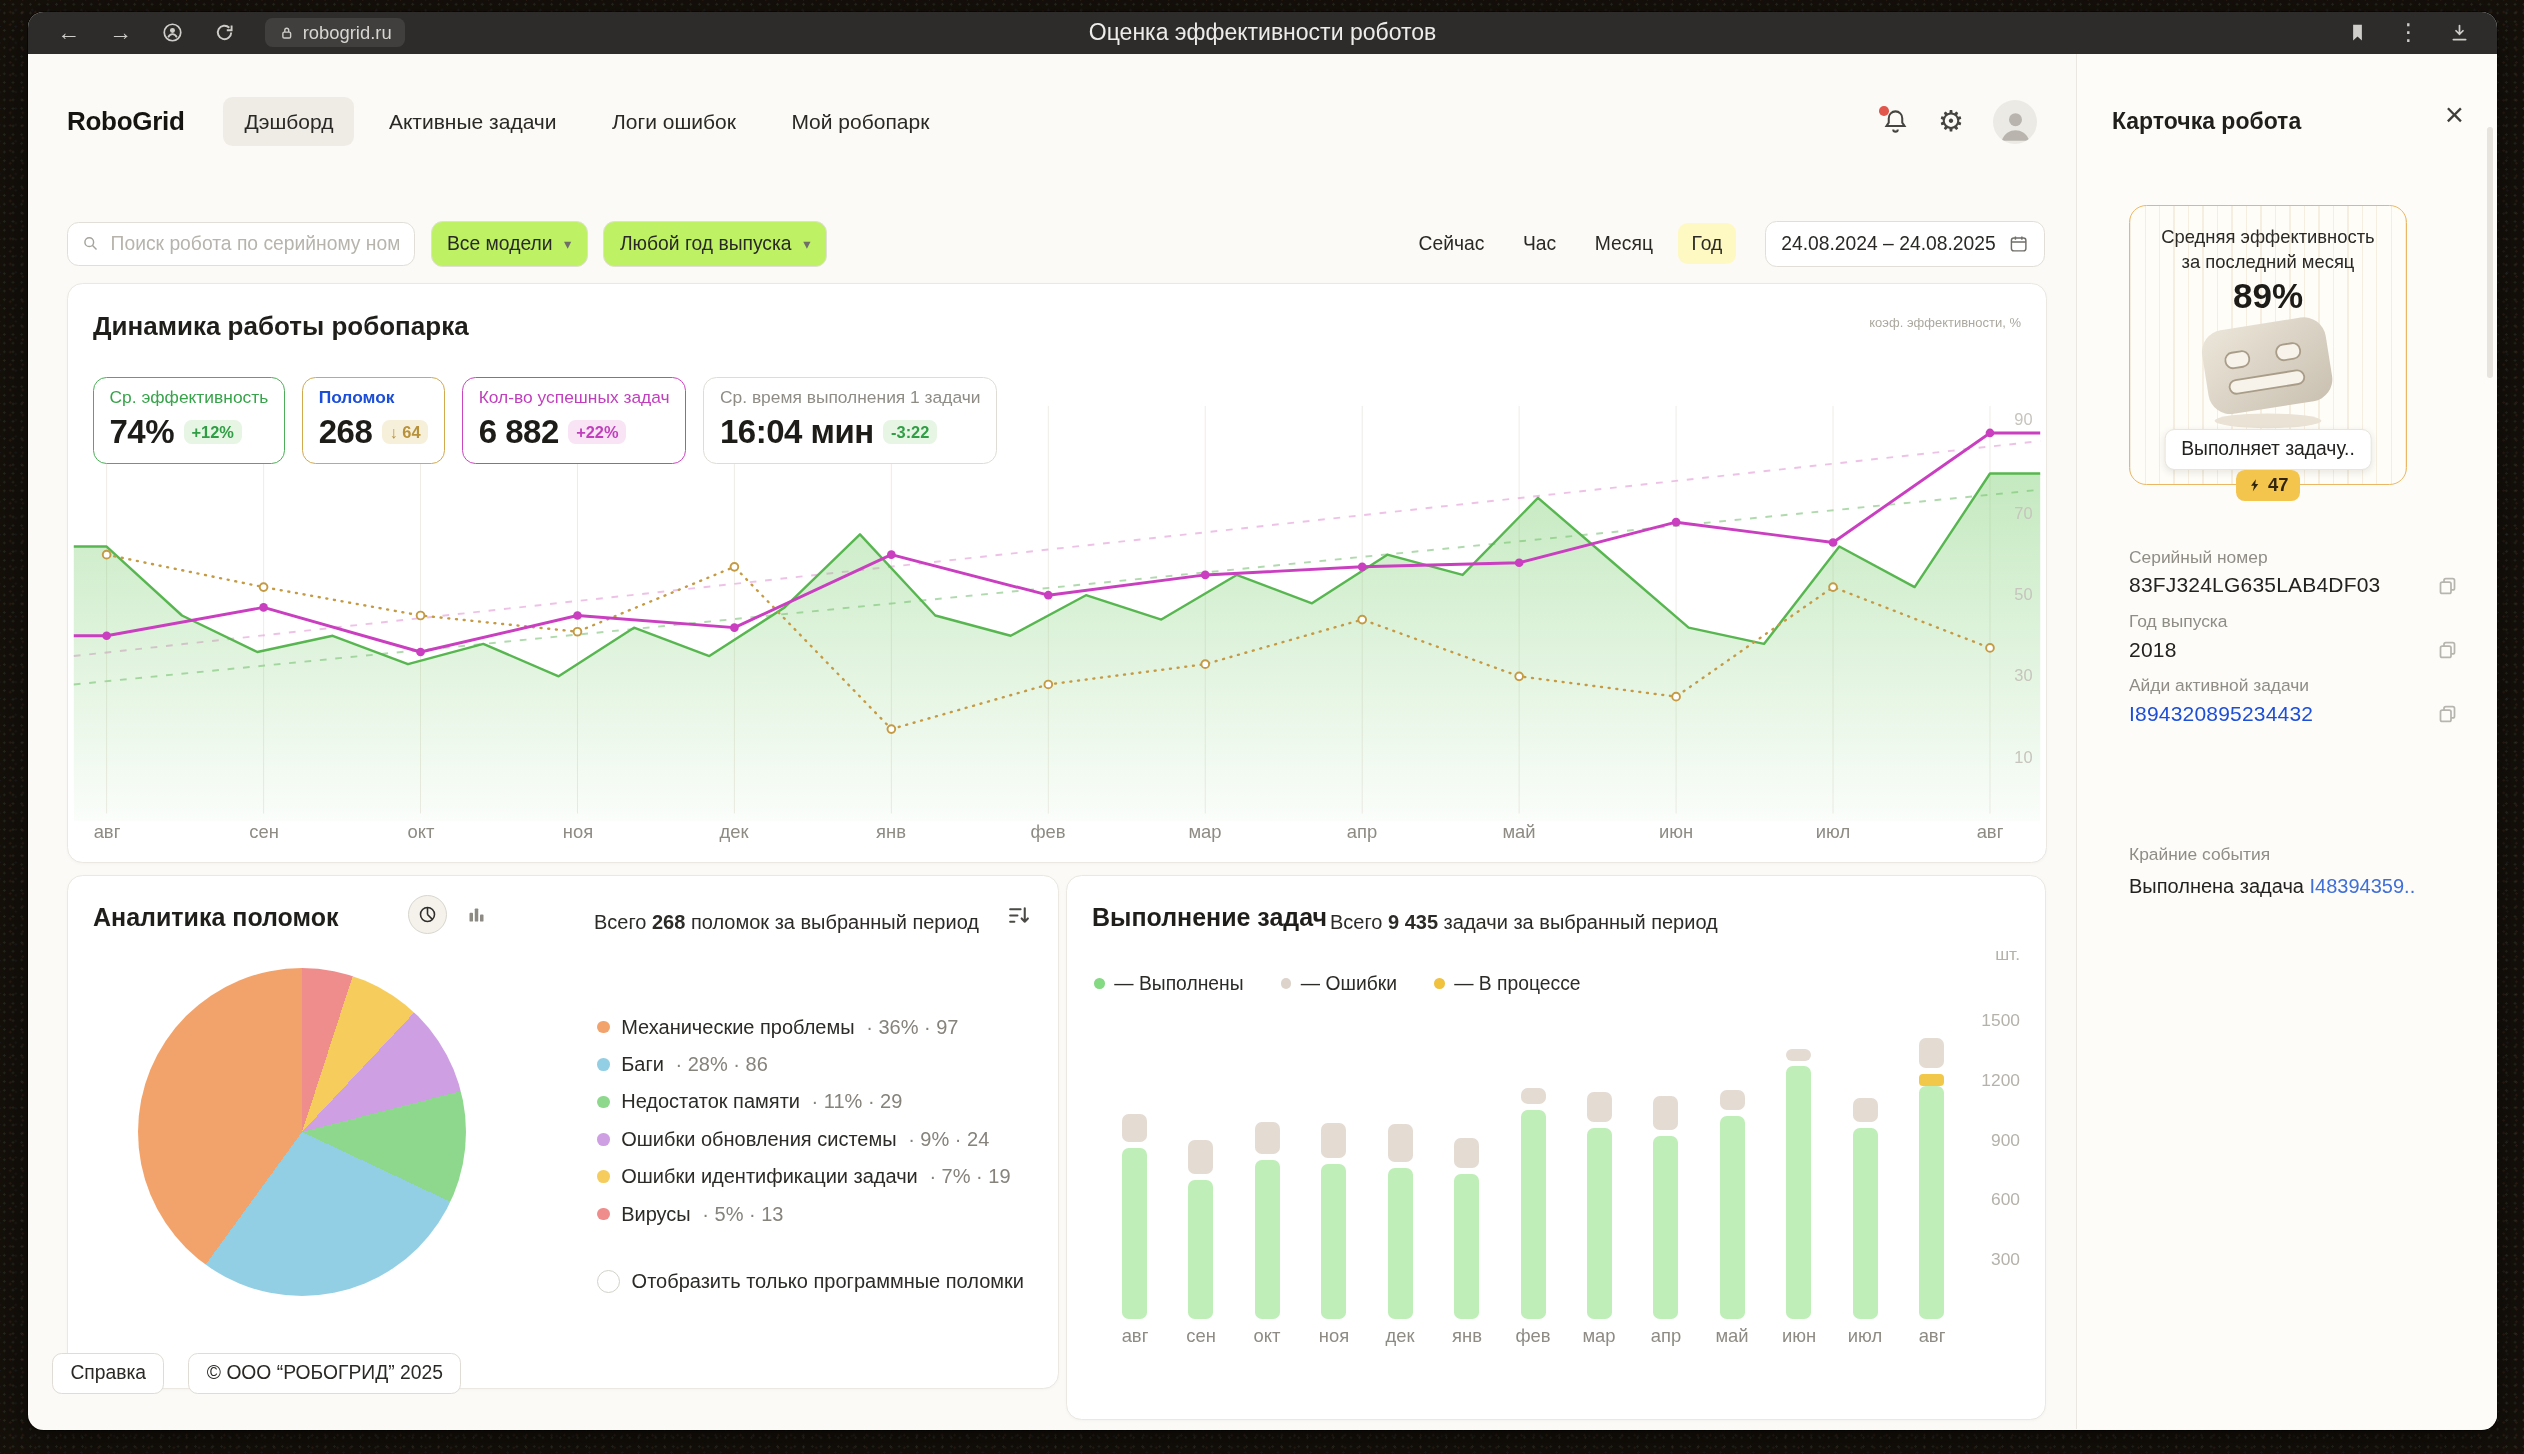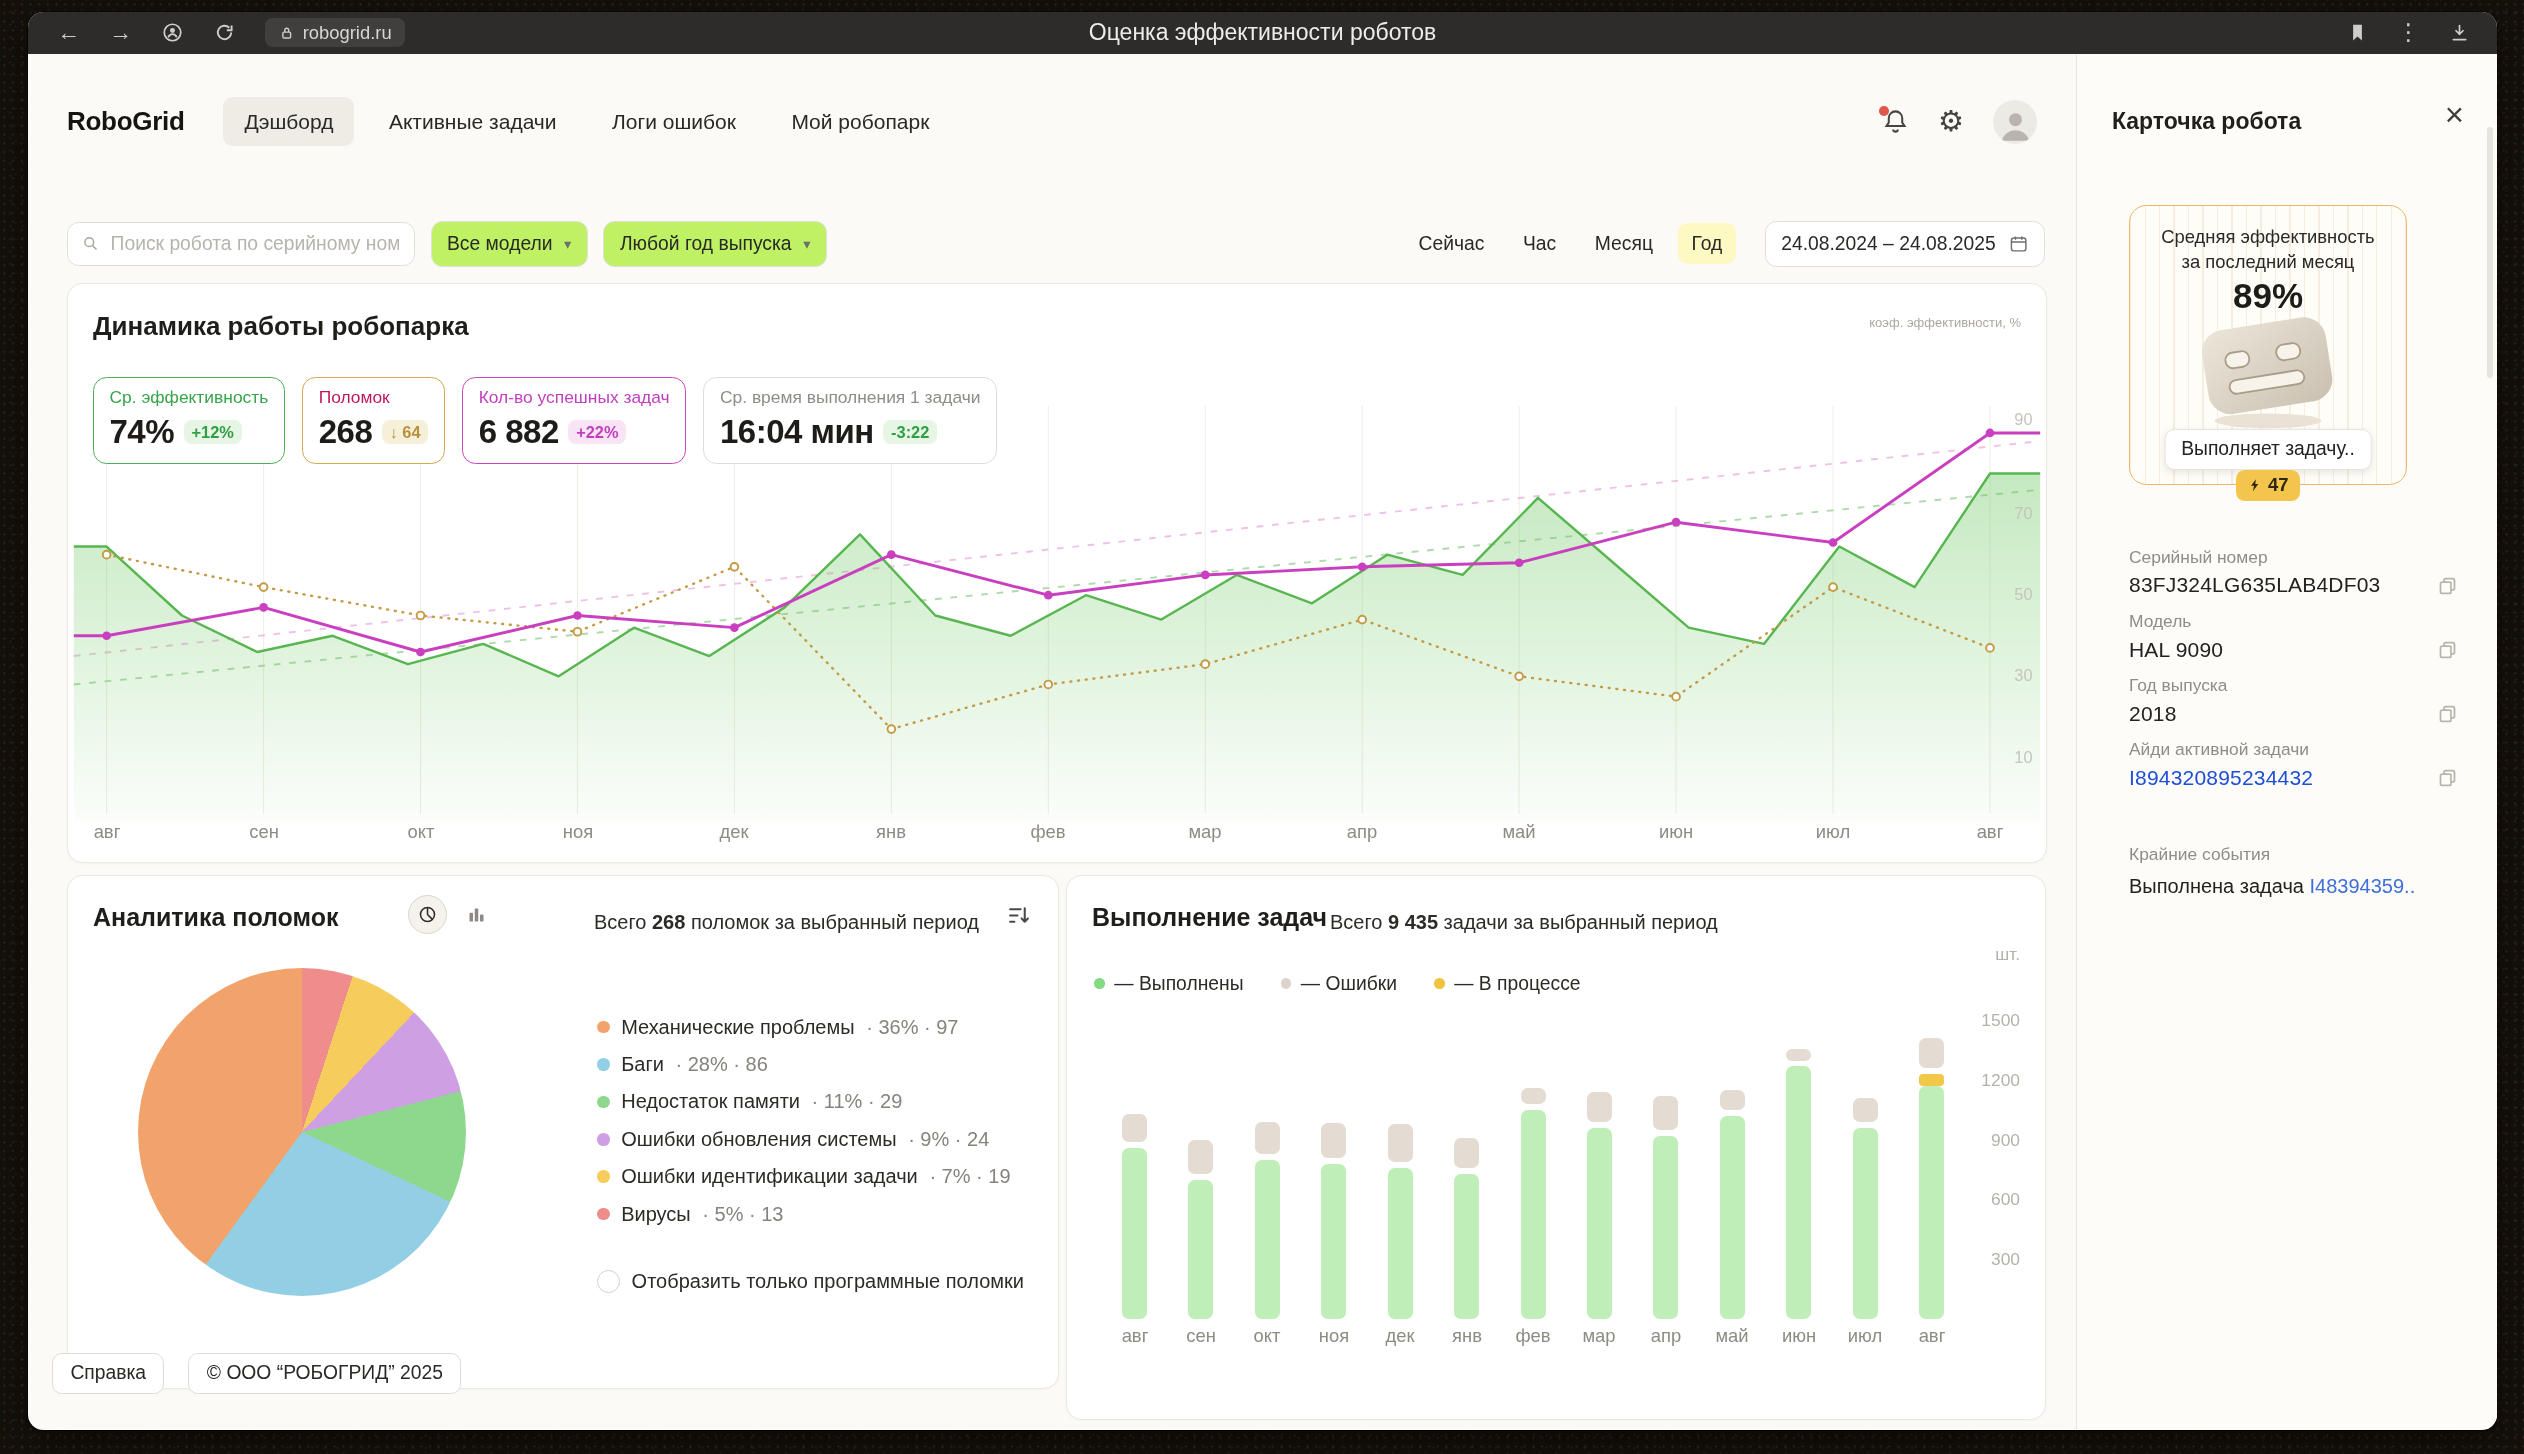--- a/index.html
+++ b/index.html
@@ -284,21 +284,21 @@
     <div class="axis-label">коэф. эффективности, %</div>
     <div class="stats">
         <div class="stat" style="border-color: rgb(76, 174, 88);">
           <div class="stat-label" style="color: rgb(55, 163, 74);">Ср. эффективность</div>
           <div class="stat-row">
             <div class="stat-value">74%</div>
             <div class="stat-chip" style="background: rgb(231, 245, 229); color: rgb(47, 158, 68);">+12%</div>
           </div>
         </div>
         <div class="stat" style="border-color: rgb(210, 169, 76);">
-          <div class="stat-label" style="color: #be185d;">Поломок</div>
+          <div class="stat-label" style="color: #1d4ed8; font-weight: bold;">Поломок</div>
           <div class="stat-row">
             <div class="stat-value">268</div>
             <div class="stat-chip" style="background: rgb(246, 239, 218); color: rgb(184, 146, 58);">↓ 64</div>
           </div>
         </div>
         <div class="stat" style="border-color: rgb(203, 68, 192);">
           <div class="stat-label" style="color: rgb(193, 63, 189);">Кол-во успешных задач</div>
           <div class="stat-row">
             <div class="stat-value">6 882</div>
             <div class="stat-chip" style="background: rgb(248, 228, 245); color: rgb(193, 63, 189);">+22%</div>
@@ -505,28 +505,20 @@
     <div class="fields" id="panel-fields">
         <div class="field">
           <div class="f-label">Серийный номер</div>
           <div class="f-value">83FJ324LG635LAB4DF03</div>
           <svg viewBox="0 0 24 24" width="21" height="21" class="copy">
             <rect x="8" y="4" width="12" height="13" rx="2"></rect>
             <rect x="4" y="8" width="12" height="13" rx="2"></rect>
           </svg>
         </div>
         <div class="field">
-          <div class="f-label">Модель</div>
-          <div class="f-value">HAL 9090</div>
-          <svg viewBox="0 0 24 24" width="21" height="21" class="copy">
-            <rect x="8" y="4" width="12" height="13" rx="2"></rect>
-            <rect x="4" y="8" width="12" height="13" rx="2"></rect>
-          </svg>
-        </div>
-        <div class="field">
           <div class="f-label">Год выпуска</div>
           <div class="f-value">2018</div>
           <svg viewBox="0 0 24 24" width="21" height="21" class="copy">
             <rect x="8" y="4" width="12" height="13" rx="2"></rect>
             <rect x="4" y="8" width="12" height="13" rx="2"></rect>
           </svg>
         </div>
         <div class="field">
           <div class="f-label">Айди активной задачи</div>
           <div class="f-value link">I894320895234432</div>

